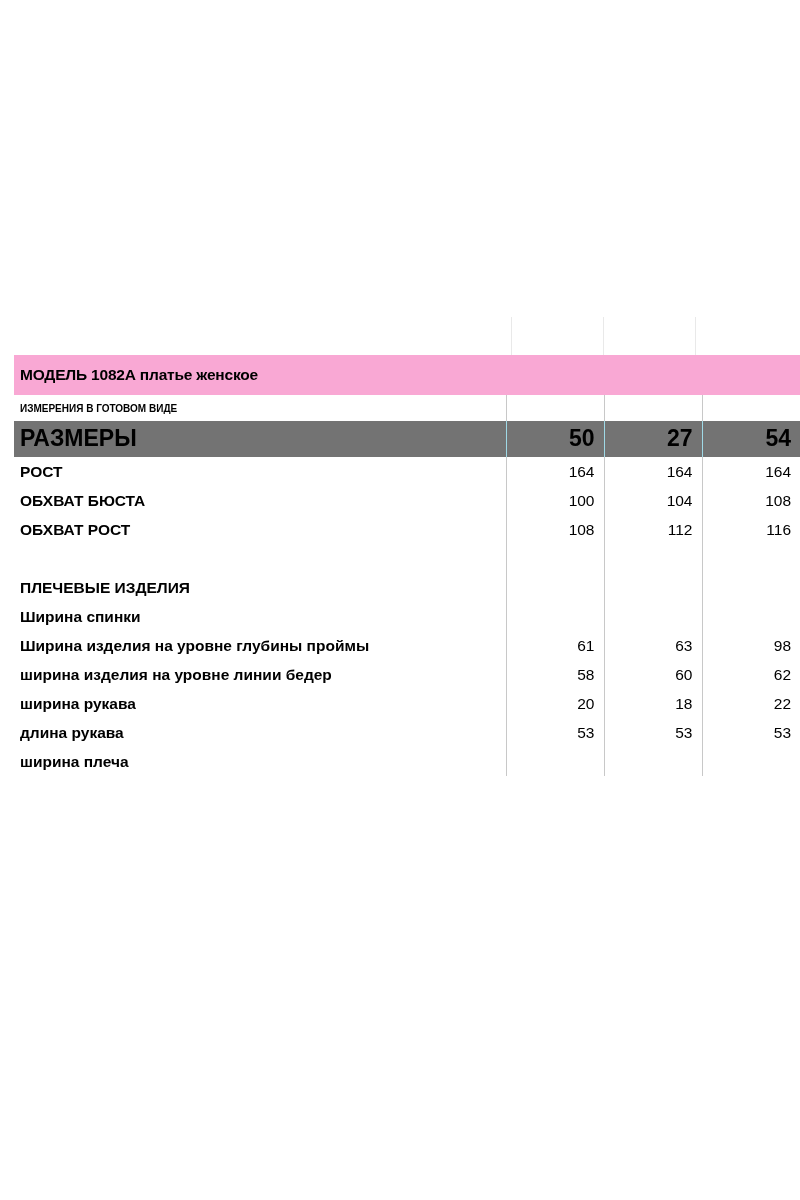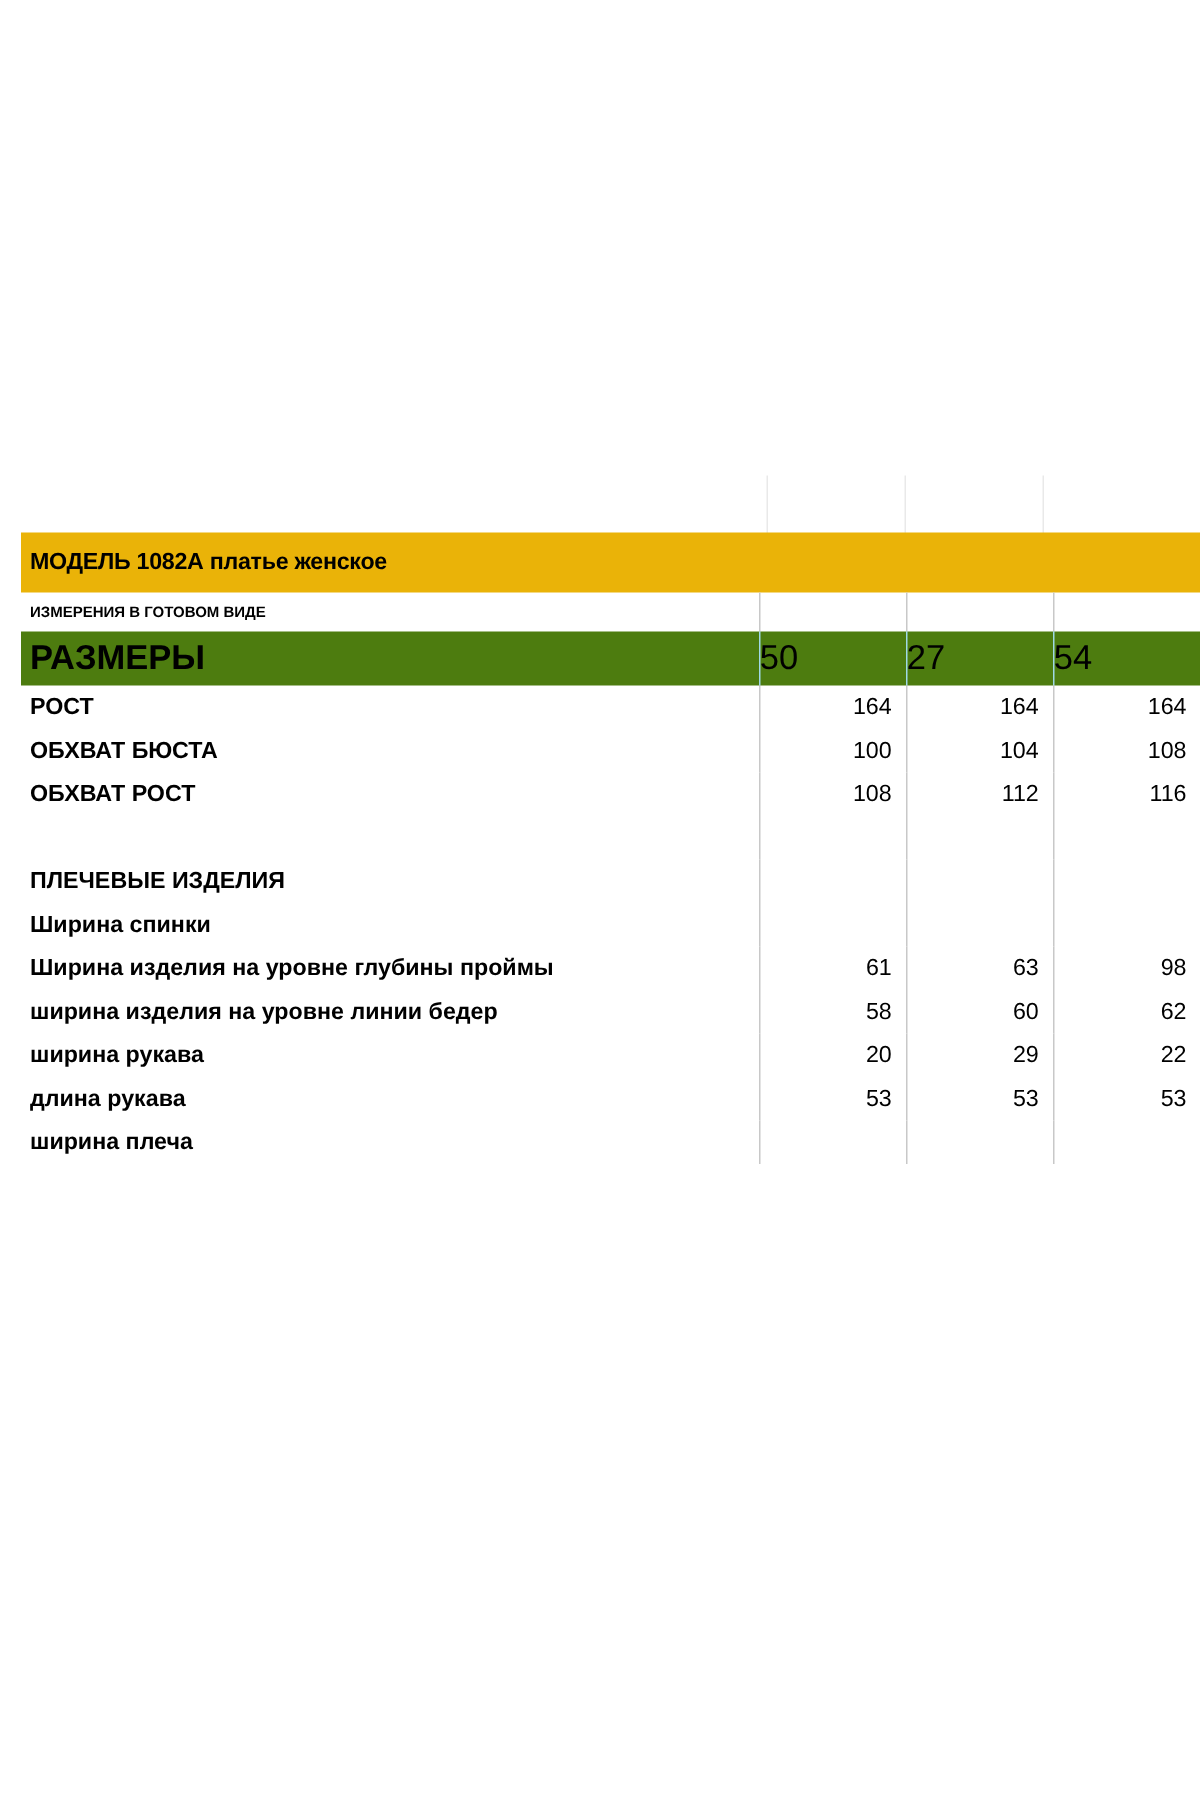--- a/index.html
+++ b/index.html
@@ -36,21 +36,21 @@
     line-height: 1.1;
     border: 0;
   }
 
   
   col.c-label { width: 492px; }
   col.c-size  { width: 98px; }
 
   
   .title-row td {
-    background: #eab308;
+    background: #f9a8d4;
     height: 40px;
   }
   .title-cell {
     font-size: 25px;
     font-weight: bold;
     padding-left: 6px !important;
     letter-spacing: -0.2px;
     white-space: nowrap;
   }
 
@@ -81,34 +81,35 @@
     font-weight: bold;
     font-size: 10px;
     white-space: nowrap;
   }
   .sub-row td.val {
     border-left: 1px solid #c8c8c8;
   }
 
   
   .sizes-row td {
-    background: #4d7c0f;
+    background: #737373;
     height: 36px;
     border-bottom: 1px solid #9fd9e6;
   }
   .sizes-row td.label {
     padding-left: 6px !important;
     font-size: 23px;
     font-weight: bold;
     white-space: nowrap;
   }
   .sizes-row td.val {
+    text-align: right;
     padding-right: 9px !important;
     font-size: 23px;
-    font-weight: normal;
+    font-weight: bold;
     border-left: 1px solid #9fd9e6;
   }
 
   
   .empty-row td {
     height: 29px;
     border-bottom: 1px solid #c8c8c8;
   }
   .empty-row td.val { border-left: 1px solid #c8c8c8; }
 
@@ -202,21 +203,21 @@
       </tr>
       <tr class="data-row">
         <td class="label">ширина изделия на уровне линии бедер</td>
         <td class="val">58</td>
         <td class="val">60</td>
         <td class="val">62</td>
       </tr>
       <tr class="data-row">
         <td class="label">ширина рукава</td>
         <td class="val">20</td>
-        <td class="val">29</td>
+        <td class="val">18</td>
         <td class="val">22</td>
       </tr>
       <tr class="data-row">
         <td class="label">длина рукава</td>
         <td class="val">53</td>
         <td class="val">53</td>
         <td class="val">53</td>
       </tr>
       <tr class="data-row">
         <td class="label">ширина плеча</td>

